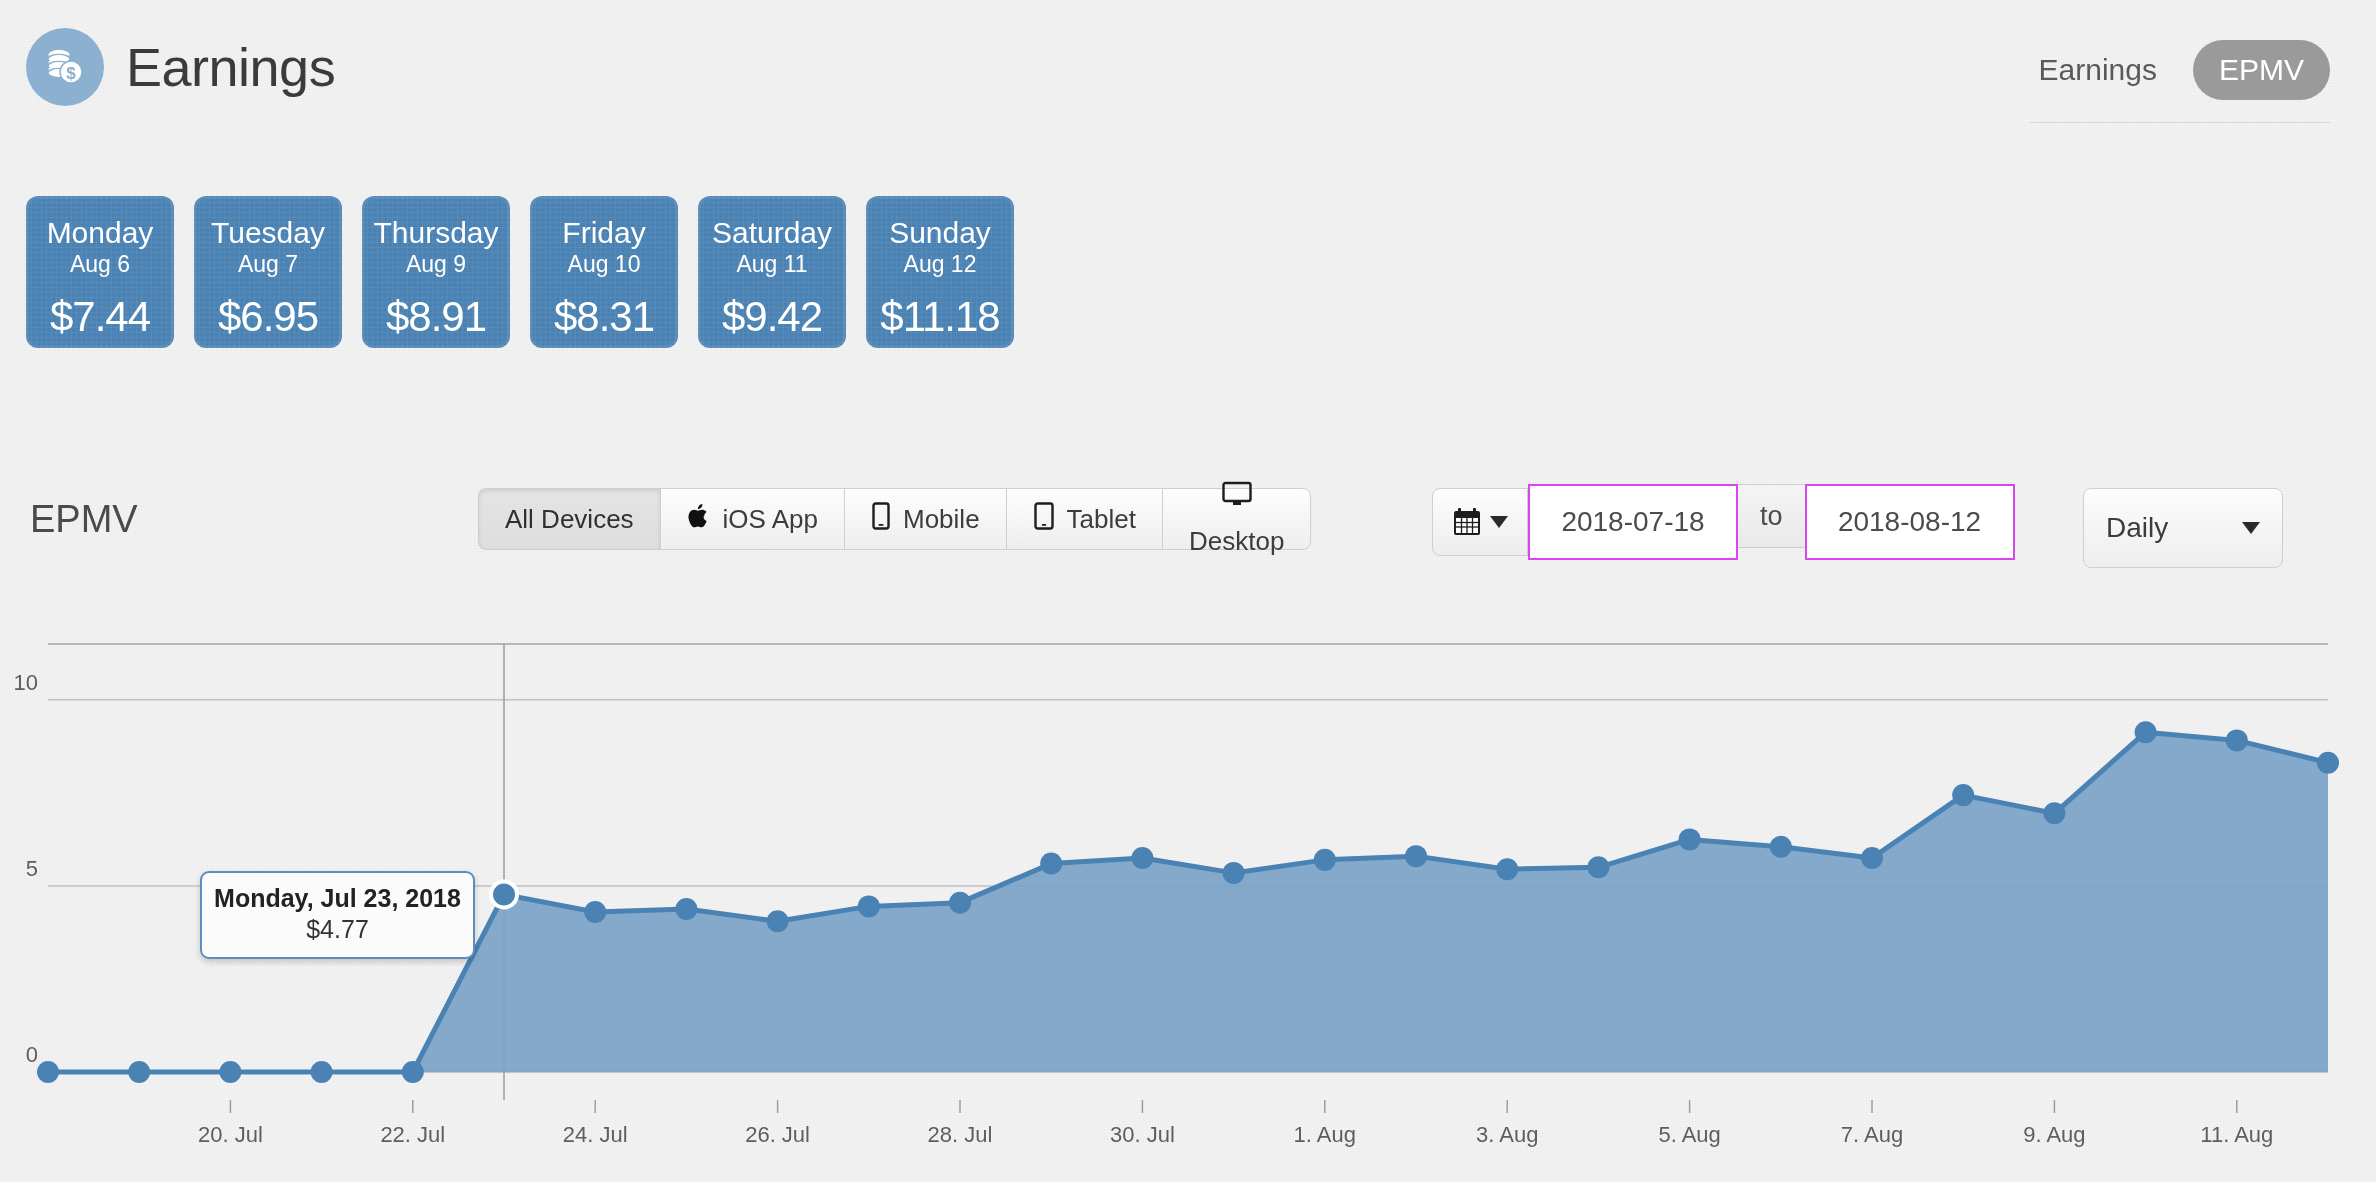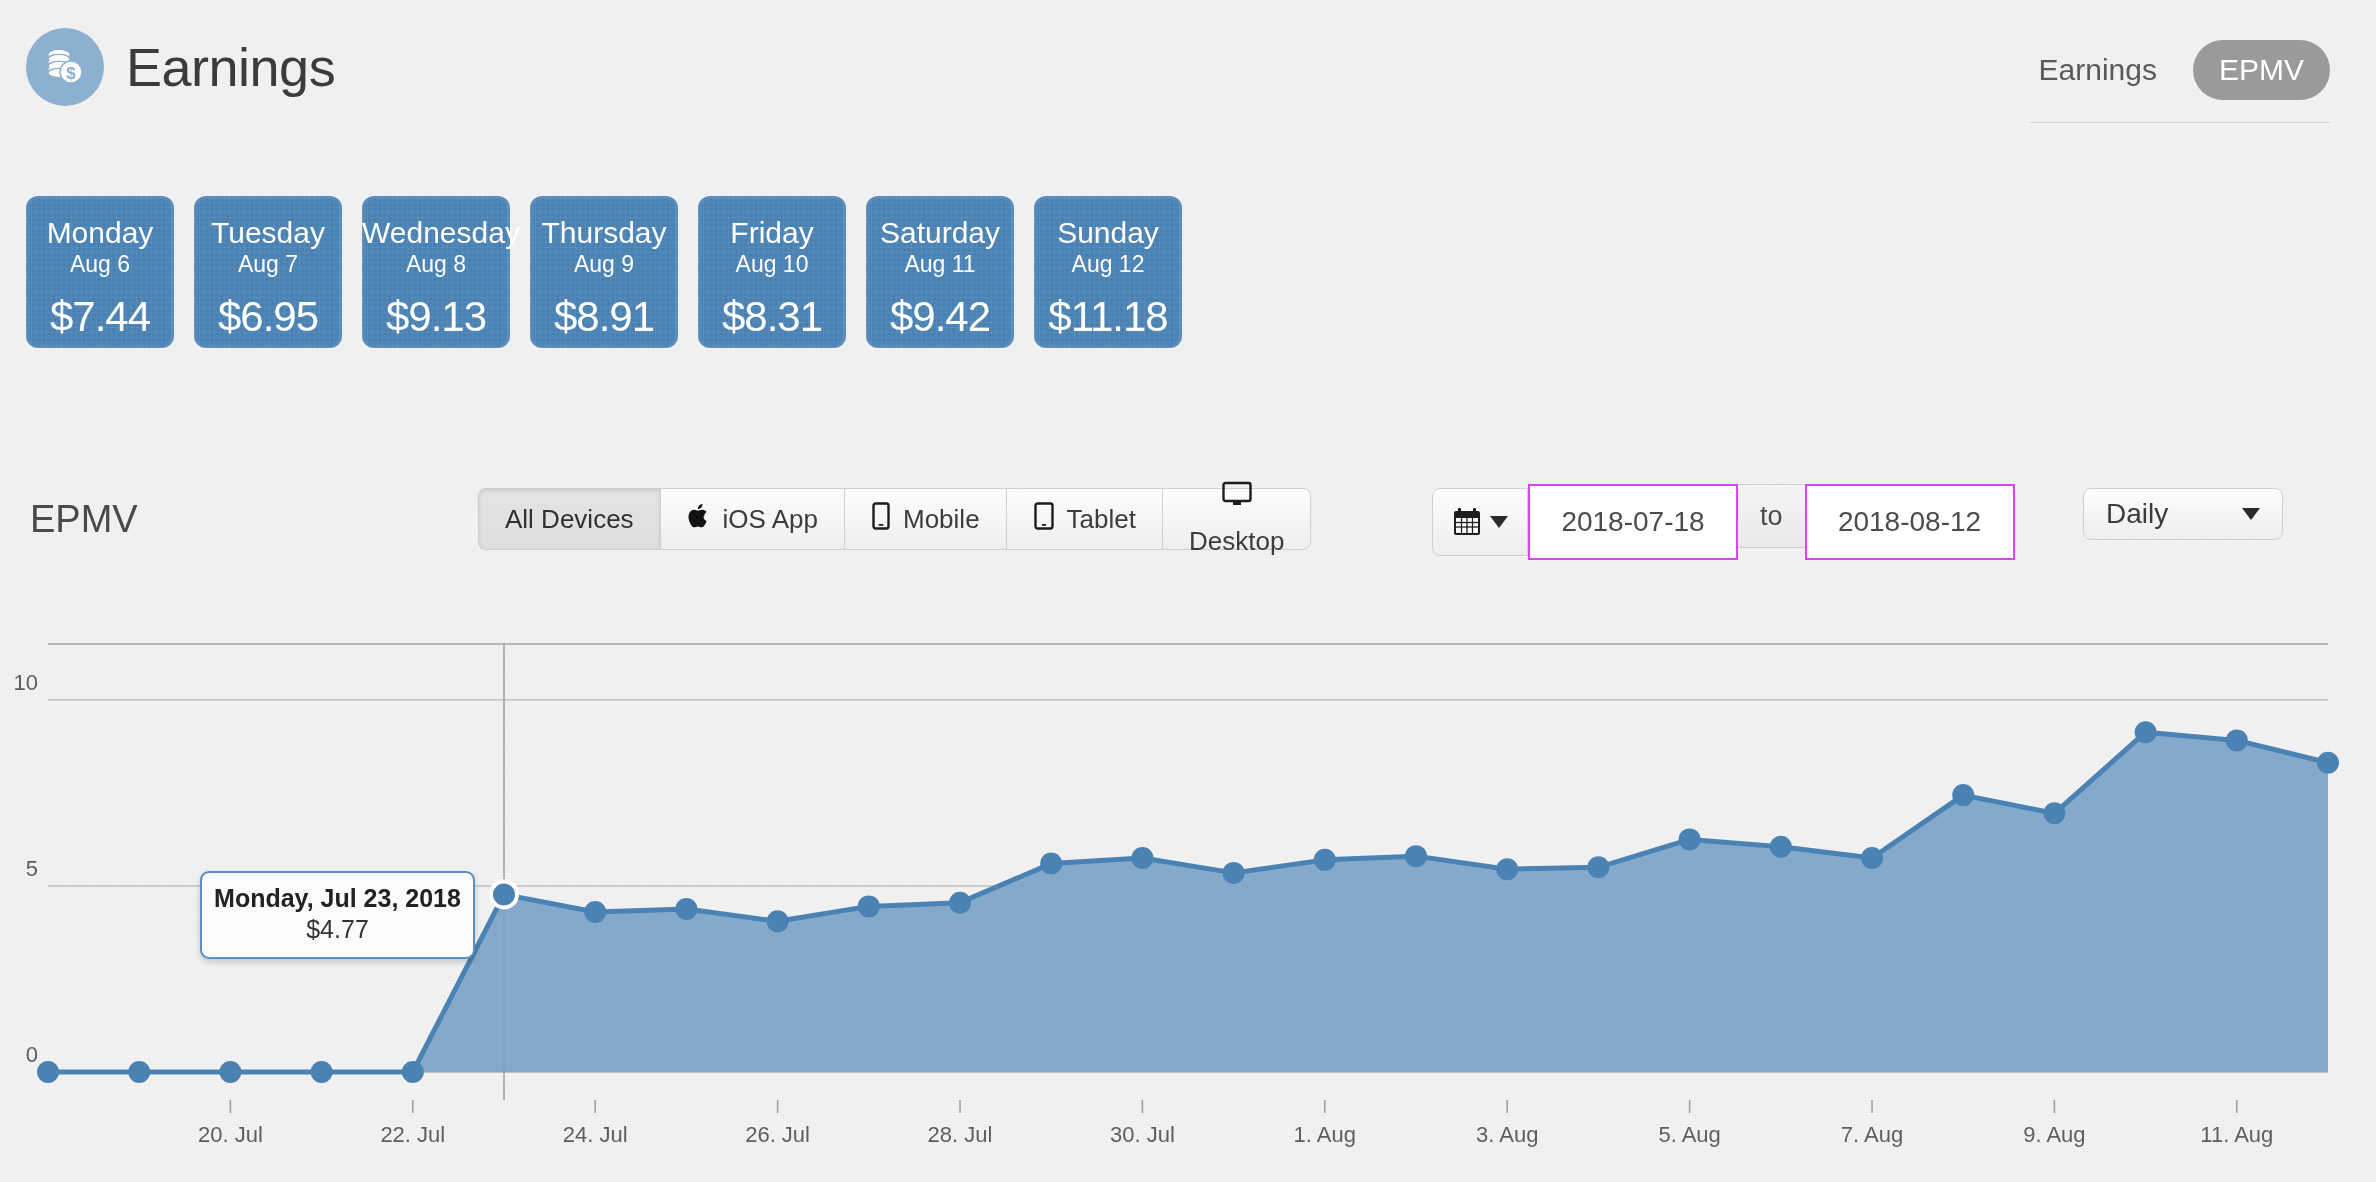--- a/index.html
+++ b/index.html
@@ -95,21 +95,21 @@
     display:flex; align-items:center; justify-content:center;
     font-size:28px; color:#4b4b4b; cursor:text;
   }
   .dr-to {
     height:64px; margin-top:-4px; padding:0 22px;
     background:linear-gradient(#f4f4f4,#e9e9e9); border:1px solid #cdcdcd; border-left:none; border-right:none;
     display:flex; align-items:center; font-size:27px; color:#4b4b4b;
   }
   .interval {
     position:absolute; left:2083px; top:0;
-    height:52px; width:200px; border-radius:8px;
+    height:80px; width:200px; border-radius:8px;
     background:linear-gradient(#fdfdfd,#ededed); border:1px solid #cfcfcf;
     display:flex; align-items:center; justify-content:space-between;
     padding:0 22px; font-size:28px; color:#3c3c3c; cursor:pointer;
   }
   .caret { width:0; height:0; border-left:9px solid transparent; border-right:9px solid transparent; border-top:12px solid #2a2a2a; }
 
   
   .chart-wrap { position:absolute; left:0; top:636px; width:2376px; height:546px; }
   .axis-label { font-size:22px; fill:#5e5e5e; font-family:"Liberation Sans", sans-serif; }
   .ylab { font-size:22px; fill:#5e5e5e; font-family:"Liberation Sans", sans-serif; }
@@ -158,25 +158,20 @@
   <div class="cards">
     <div class="card">
       <div class="dow">Monday</div>
       <div class="date">Aug 6</div>
       <div class="amt">$7.44</div>
     </div>
     <div class="card">
       <div class="dow">Tuesday</div>
       <div class="date">Aug 7</div>
       <div class="amt">$6.95</div>
-    </div>
-    <div class="card">
-      <div class="dow">Wednesday</div>
-      <div class="date">Aug 8</div>
-      <div class="amt">$9.13</div>
     </div>
     <div class="card">
       <div class="dow">Thursday</div>
       <div class="date">Aug 9</div>
       <div class="amt">$8.91</div>
     </div>
     <div class="card">
       <div class="dow">Friday</div>
       <div class="date">Aug 10</div>
       <div class="amt">$8.31</div>

